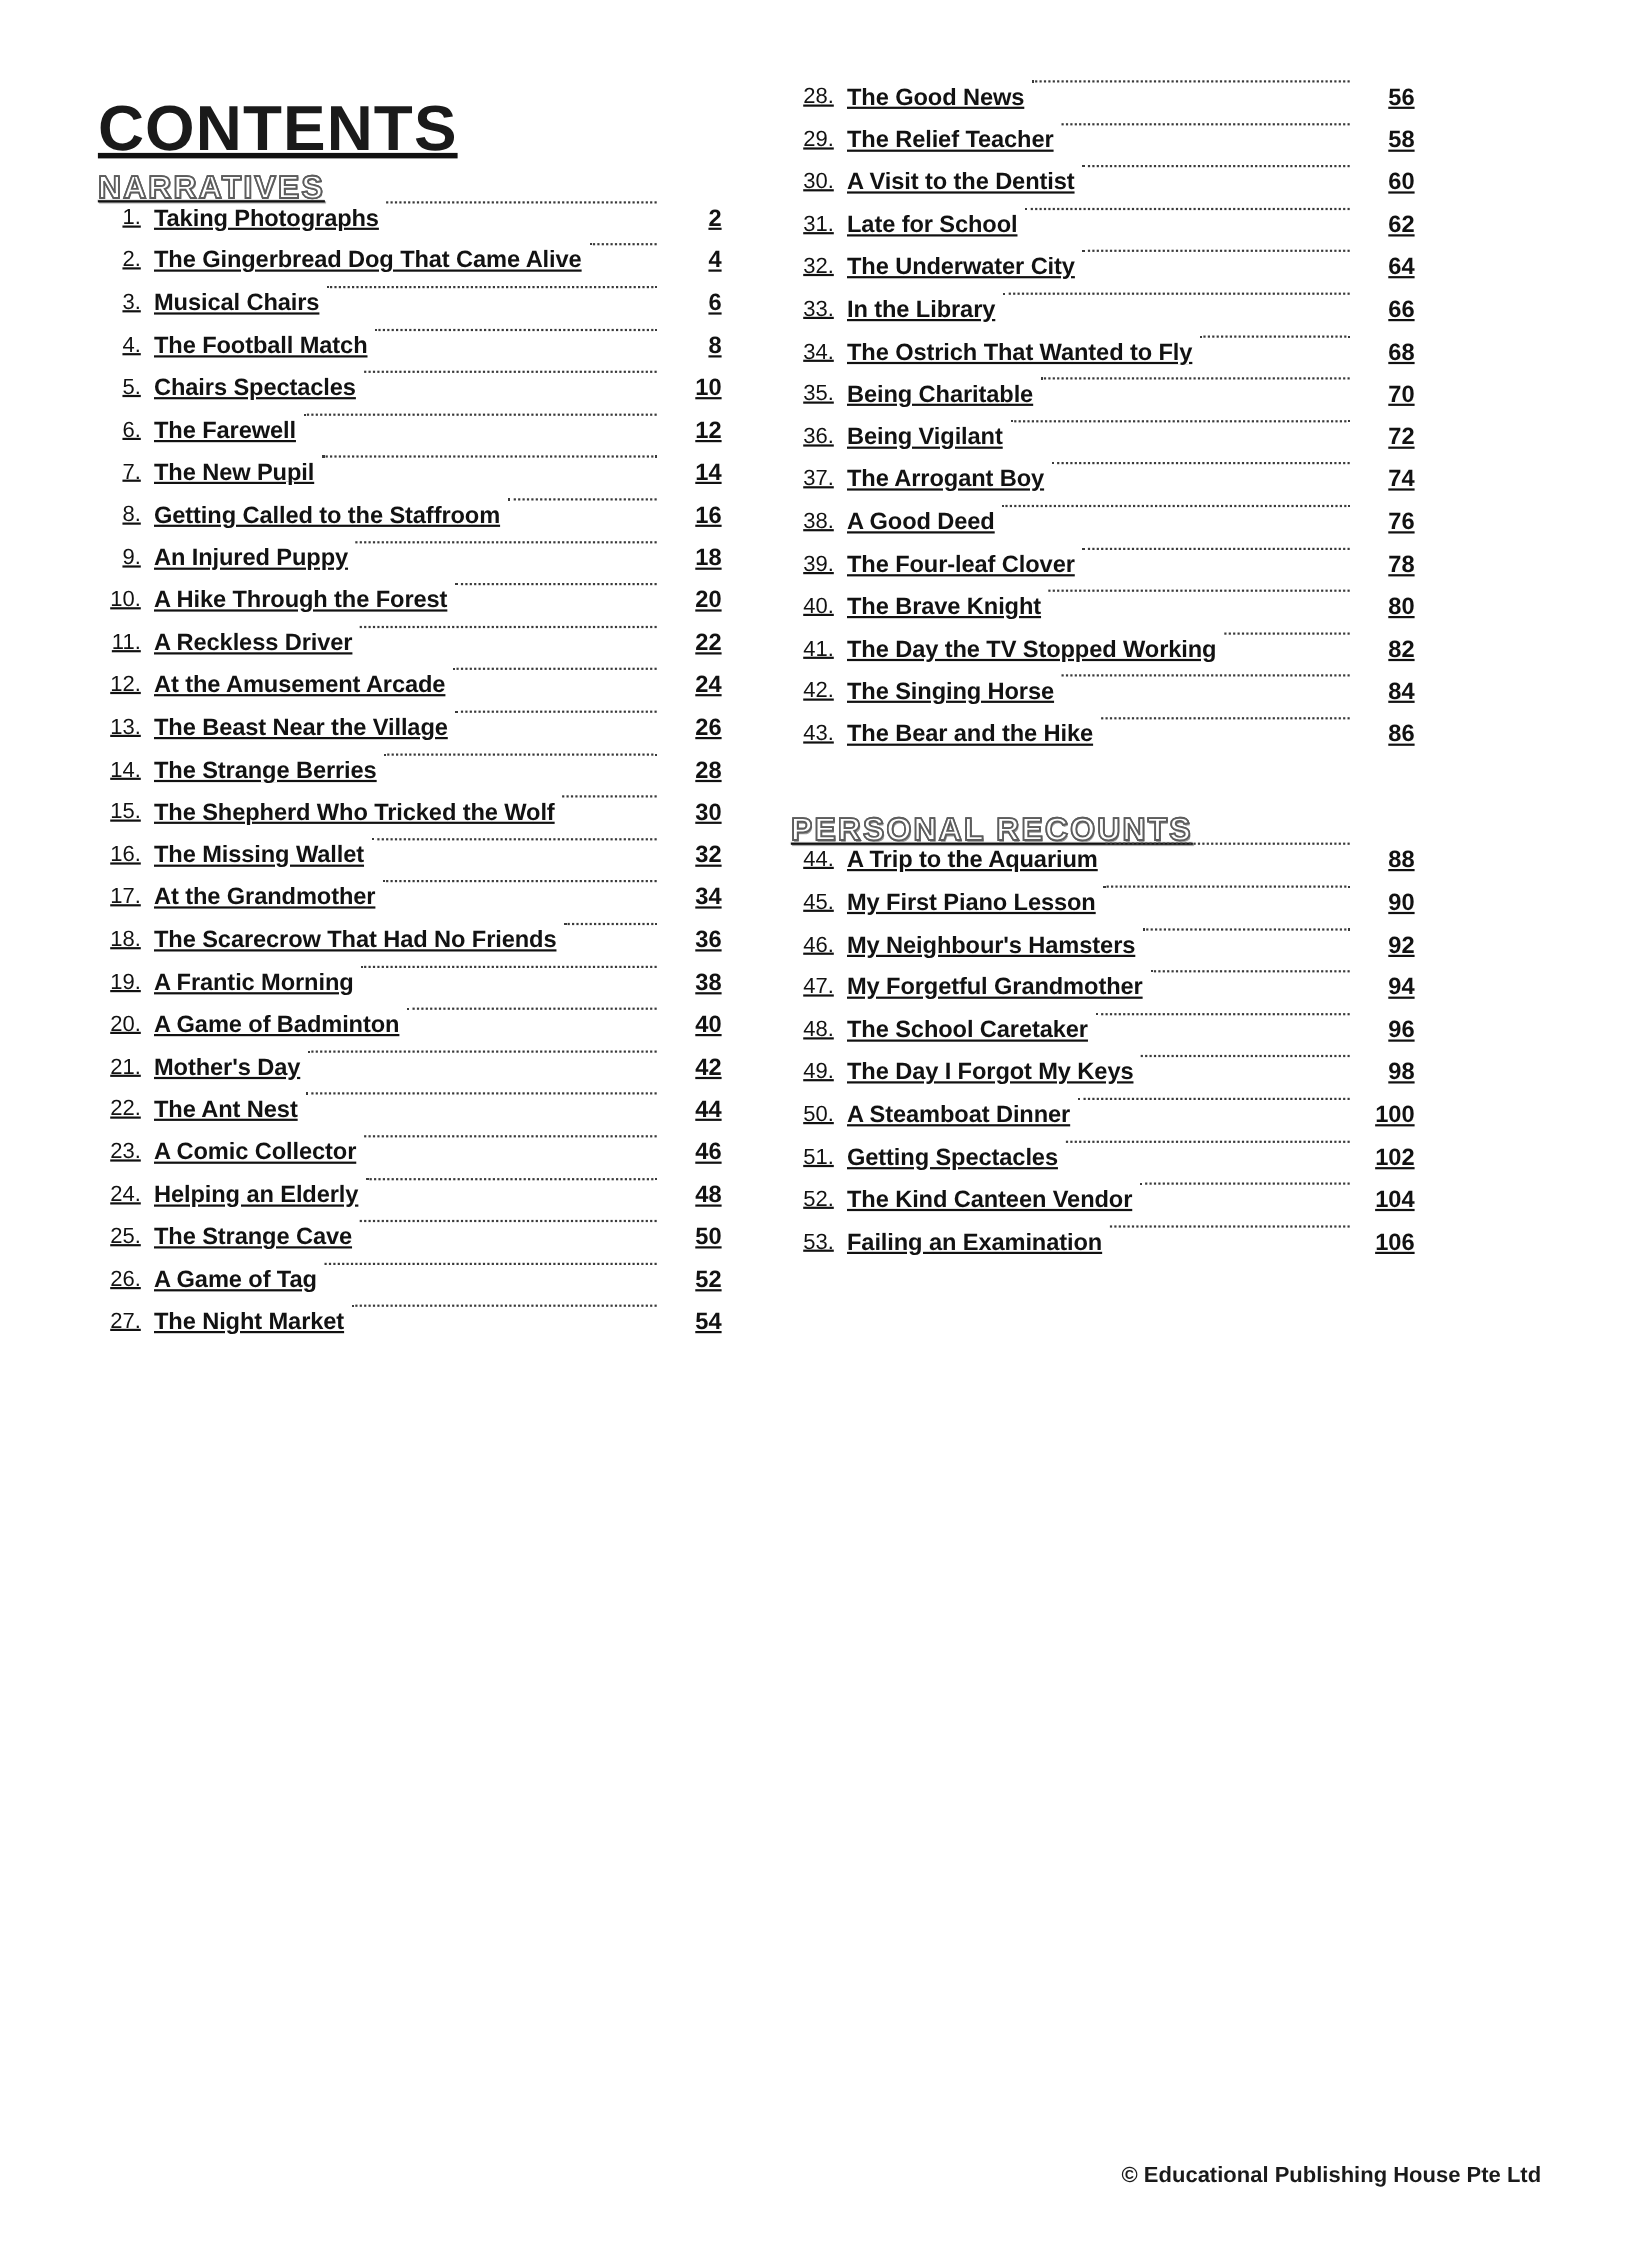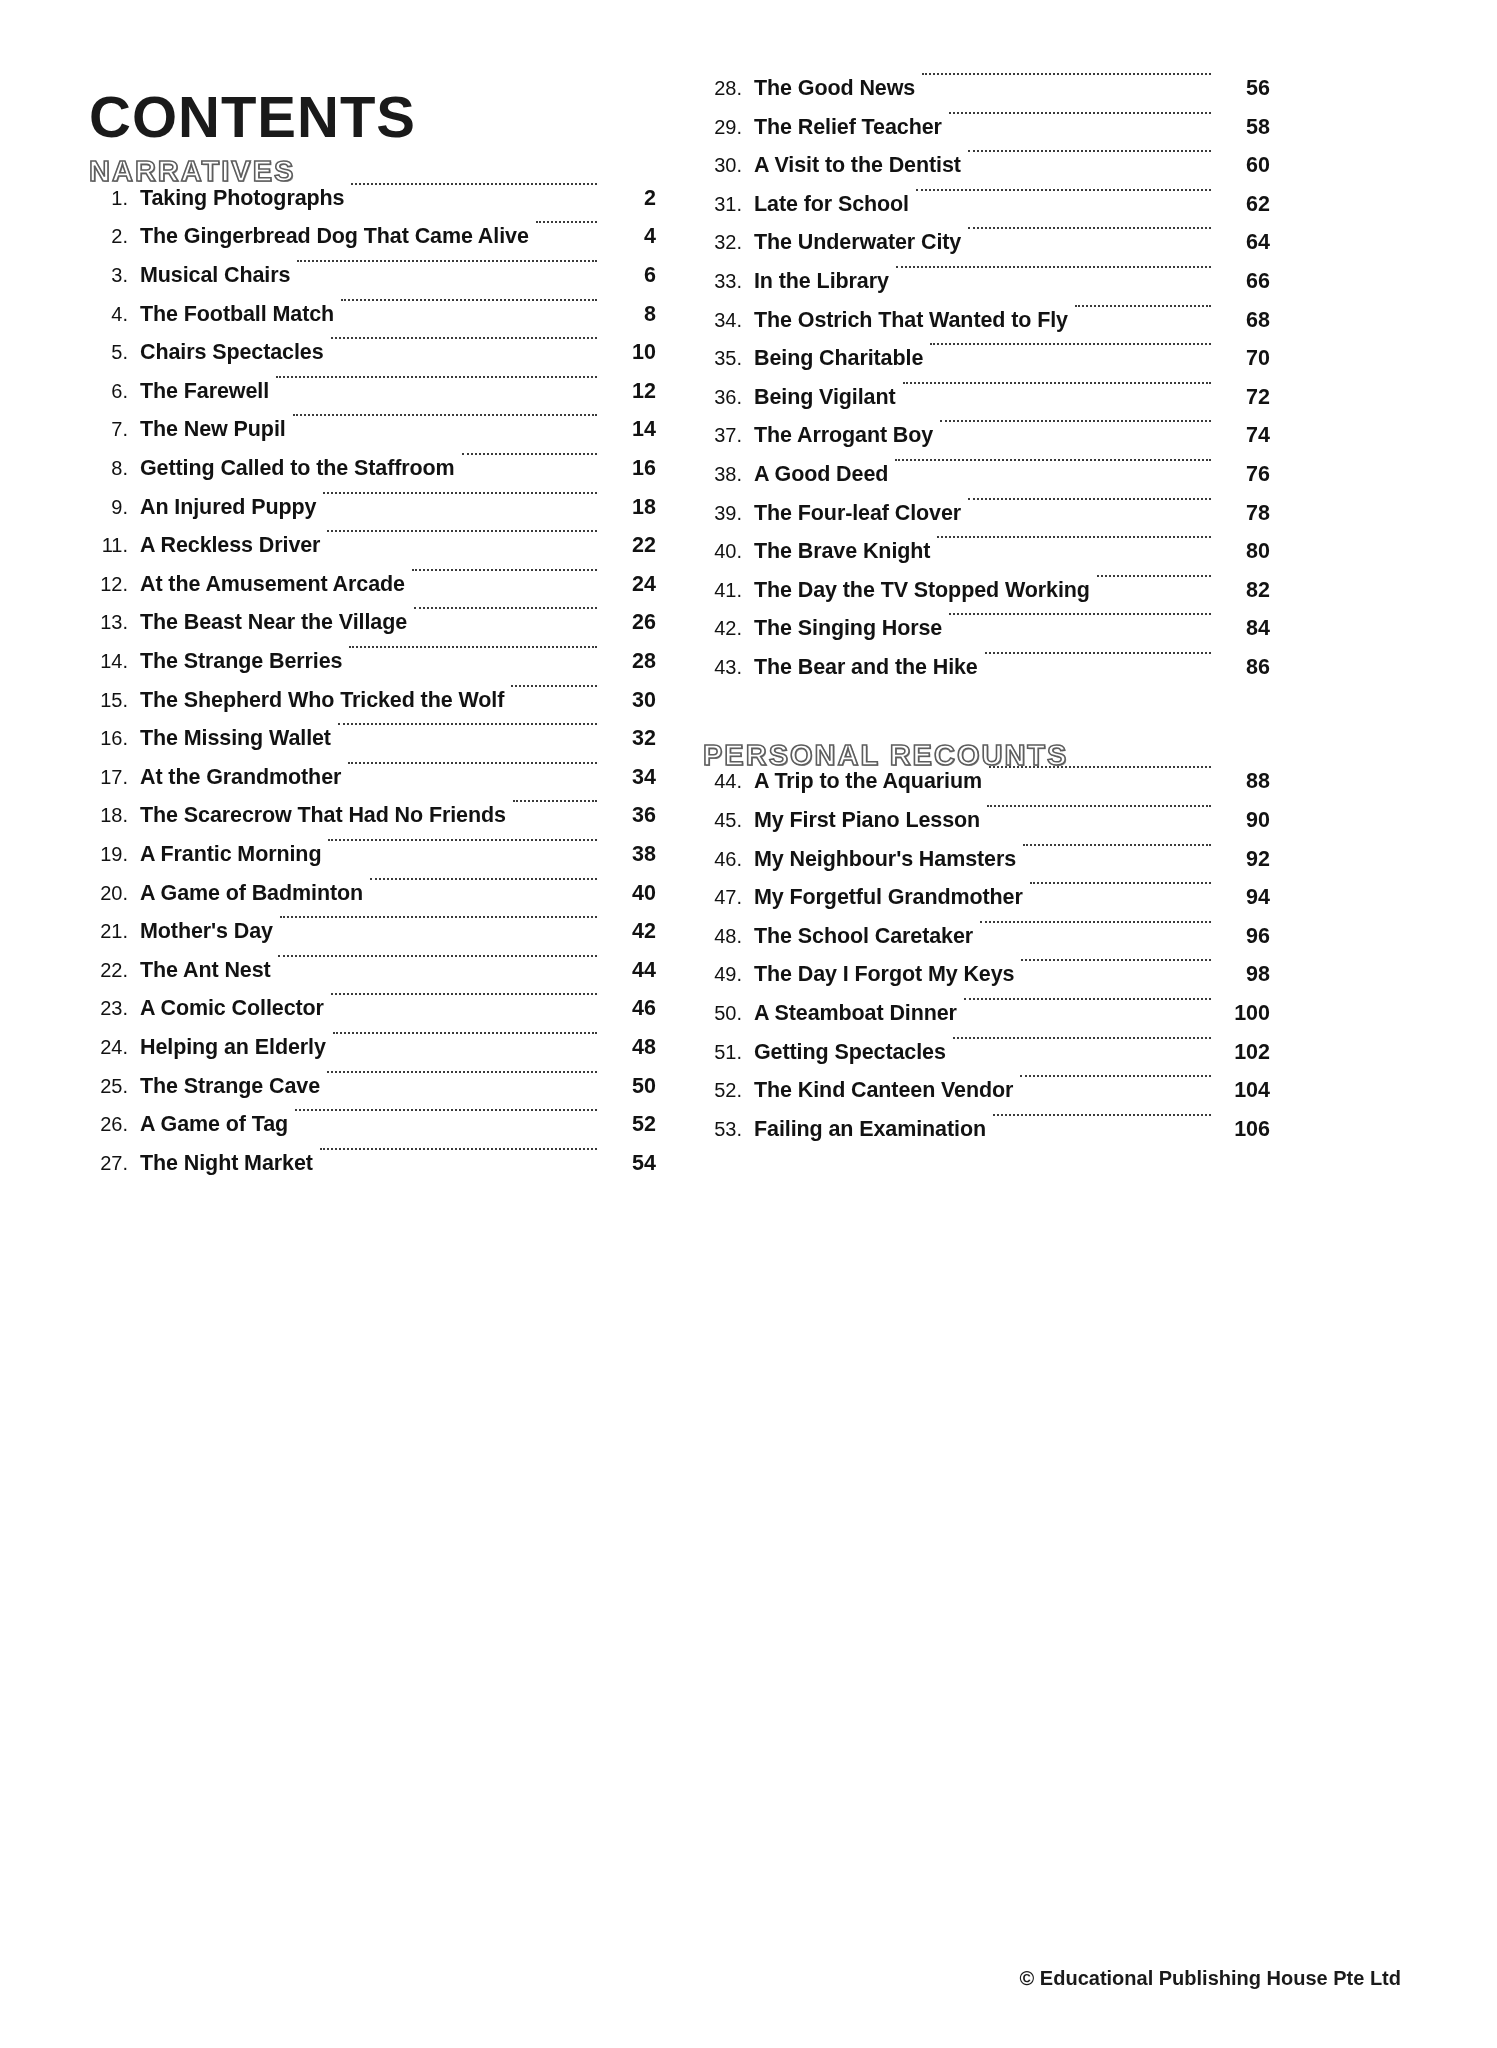--- a/index.html
+++ b/index.html
@@ -42,22 +42,23 @@
     text-shadow:
       1px 1px 0 #9a9a9a,
       -0.5px -0.5px 0 #cfcfcf;
     margin: 10px 0 0 3px;
     line-height: 1.1;
     white-space: nowrap;
   }
   .columns {
     position: relative;
     display: flex;
-    gap: 0px;
+    gap: 16px;
     margin-top: 6px;
+    text-decoration: underline;
   }
   .col {
     width: 570px;
     flex: 0 0 570px;
   }
   .col.right {
     margin-left: 44px;
     padding-top: 0px;
   }
   .toc-list {
@@ -179,20 +180,26 @@
             <span class="toc-dots"></span>
             <span class="toc-page">16</span>
           </li>
           <li class="toc-item">
             <span class="toc-num">9.</span>
             <span class="toc-title">An Injured Puppy</span>
             <span class="toc-dots"></span>
             <span class="toc-page">18</span>
           </li>
           <li class="toc-item">
+            <span class="toc-num">10.</span>
+            <span class="toc-title">A Hike Through the Forest</span>
+            <span class="toc-dots"></span>
+            <span class="toc-page">20</span>
+          </li>
+          <li class="toc-item">
             <span class="toc-num">11.</span>
             <span class="toc-title">A Reckless Driver</span>
             <span class="toc-dots"></span>
             <span class="toc-page">22</span>
           </li>
           <li class="toc-item">
             <span class="toc-num">12.</span>
             <span class="toc-title">At the Amusement Arcade</span>
             <span class="toc-dots"></span>
             <span class="toc-page">24</span>

